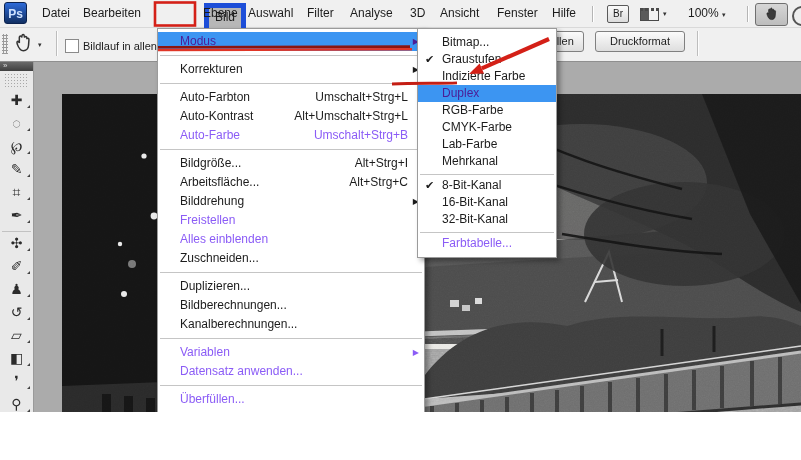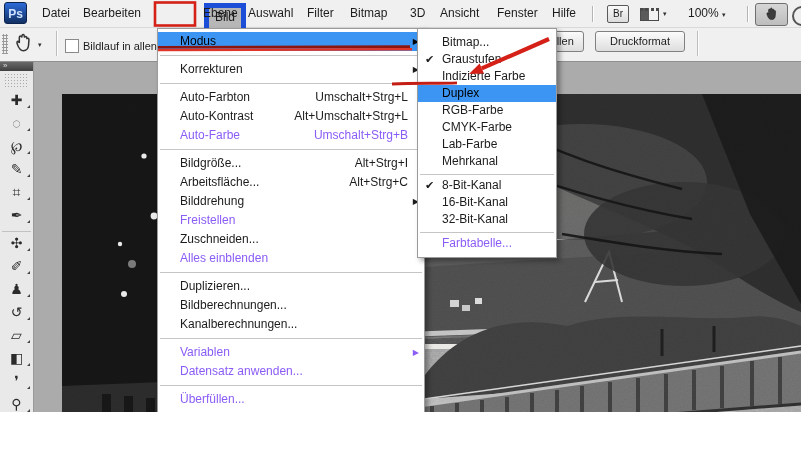--- a/index.html
+++ b/index.html
@@ -53,42 +53,42 @@
   
   .menu{position:absolute;background:#fff;border:1px solid #9b9b9b;
     box-shadow:3px 3px 5px rgba(0,0,0,.35);font-size:12px;box-sizing:border-box;}
   #bild-menu{left:157px;top:28px;width:268px;padding:3px 0;z-index:50;}
   #modus-menu{left:417px;top:28px;width:140px;padding:5px 0;z-index:51;}
   .mi{position:relative;height:19px;line-height:19px;padding:0 8px 0 22px;white-space:nowrap;cursor:default;}
   #modus-menu .mi{height:17px;line-height:17px;padding:0 8px 0 24px;}
   .mi .sc{position:absolute;right:16px;top:0;}
   .mi .arr{position:absolute;right:5px;top:0;font-size:8px;}
   .mi .chk{position:absolute;left:7px;top:0;font-size:11px;}
-  .mi.hl{background:#3c95f2;color:#000000;}
+  .mi.hl{background:#3c95f2;color:#4c1d95;}
   .mi.dis{color:#8b5cf6;}
   .menusep{position:relative;height:9px;}
   #modus-menu .menusep{height:7px;}
   .menusep::after{content:"";position:absolute;left:2px;right:2px;top:4px;border-top:1px solid #c5c5c5;}
   
   #anno{position:absolute;left:0;top:0;z-index:100;pointer-events:none;}
 </style>
 </head>
 <body>
 
 <div id="stage">
 
   <div id="menubar">
     <div id="ps-logo">Ps</div>
     <div class="mb-item" style="left:36px">Datei</div>
     <div class="mb-item" style="left:77px">Bearbeiten</div>
     <div class="mb-item pressed" style="left:156px">Bild</div>
     <div class="mb-item" style="left:197px">Ebene</div>
     <div class="mb-item" style="left:242px">Auswahl</div>
     <div class="mb-item" style="left:301px">Filter</div>
-    <div class="mb-item" style="left:344px">Bitmap</div>
+    <div class="mb-item" style="left:344px">Analyse</div>
     <div class="mb-item" style="left:404px">3D</div>
     <div class="mb-item" style="left:434px">Ansicht</div>
     <div class="mb-item" style="left:491px">Fenster</div>
     <div class="mb-item" style="left:546px">Hilfe</div>
     <div class="mb-sep" style="left:592px"></div>
     <div id="br-btn">Br</div>
     <div id="arrange-icon"></div>
     <span class="caret" style="position:absolute;left:663px;top:10px">▾</span>
     <div id="zoom-box">
       <span>100%</span>
@@ -289,25 +289,25 @@
       <span>Arbeitsfläche...</span>
       <span class="sc">Alt+Strg+C</span>
     </div>
     <div class="mi">
       <span>Bilddrehung</span>
       <span class="arr">▶</span>
     </div>
     <div class="mi dis">
       <span>Freistellen</span>
     </div>
+    <div class="mi dis">
+      <span>Alles einblenden</span>
+    </div>
     <div class="mi">
       <span>Zuschneiden...</span>
-    </div>
-    <div class="mi dis">
-      <span>Alles einblenden</span>
     </div>
     <div class="menusep"></div>
     <div class="mi">
       <span>Duplizieren...</span>
     </div>
     <div class="mi">
       <span>Bildberechnungen...</span>
     </div>
     <div class="mi">
       <span>Kanalberechnungen...</span>

